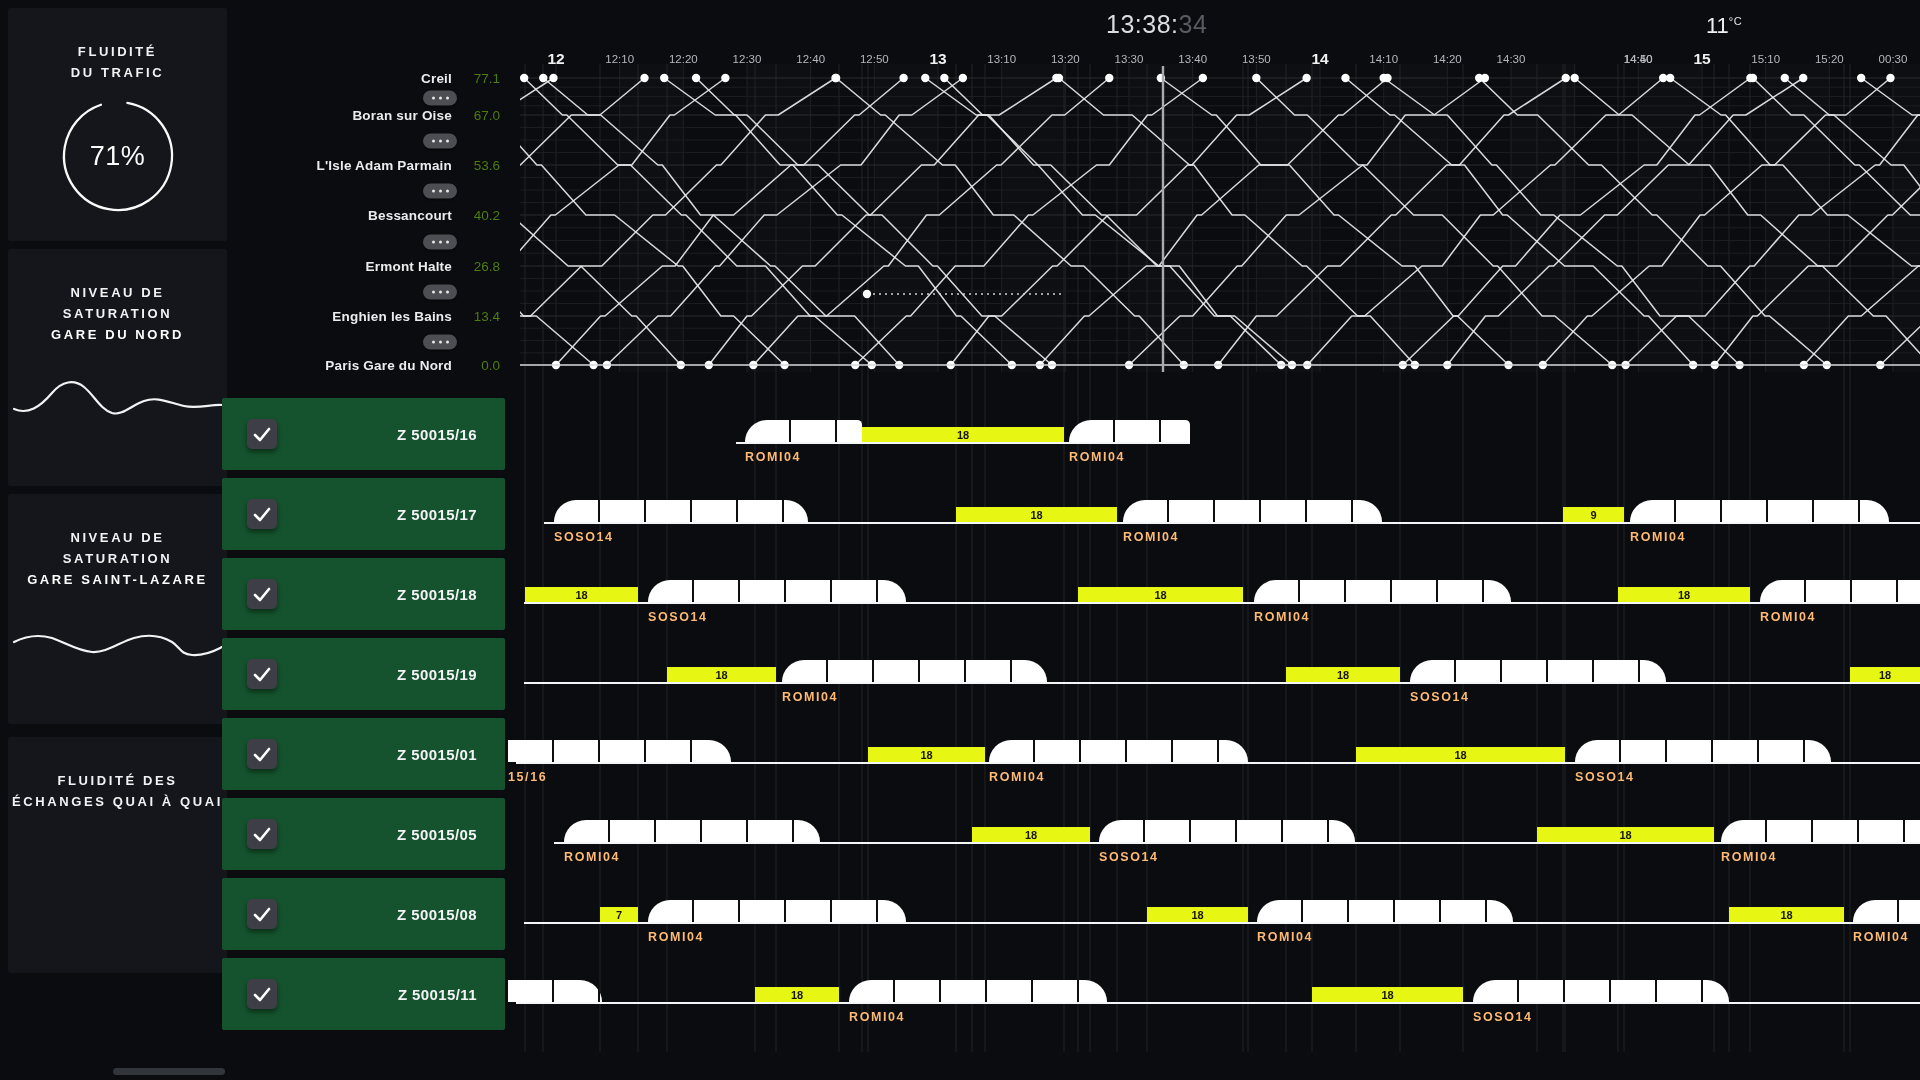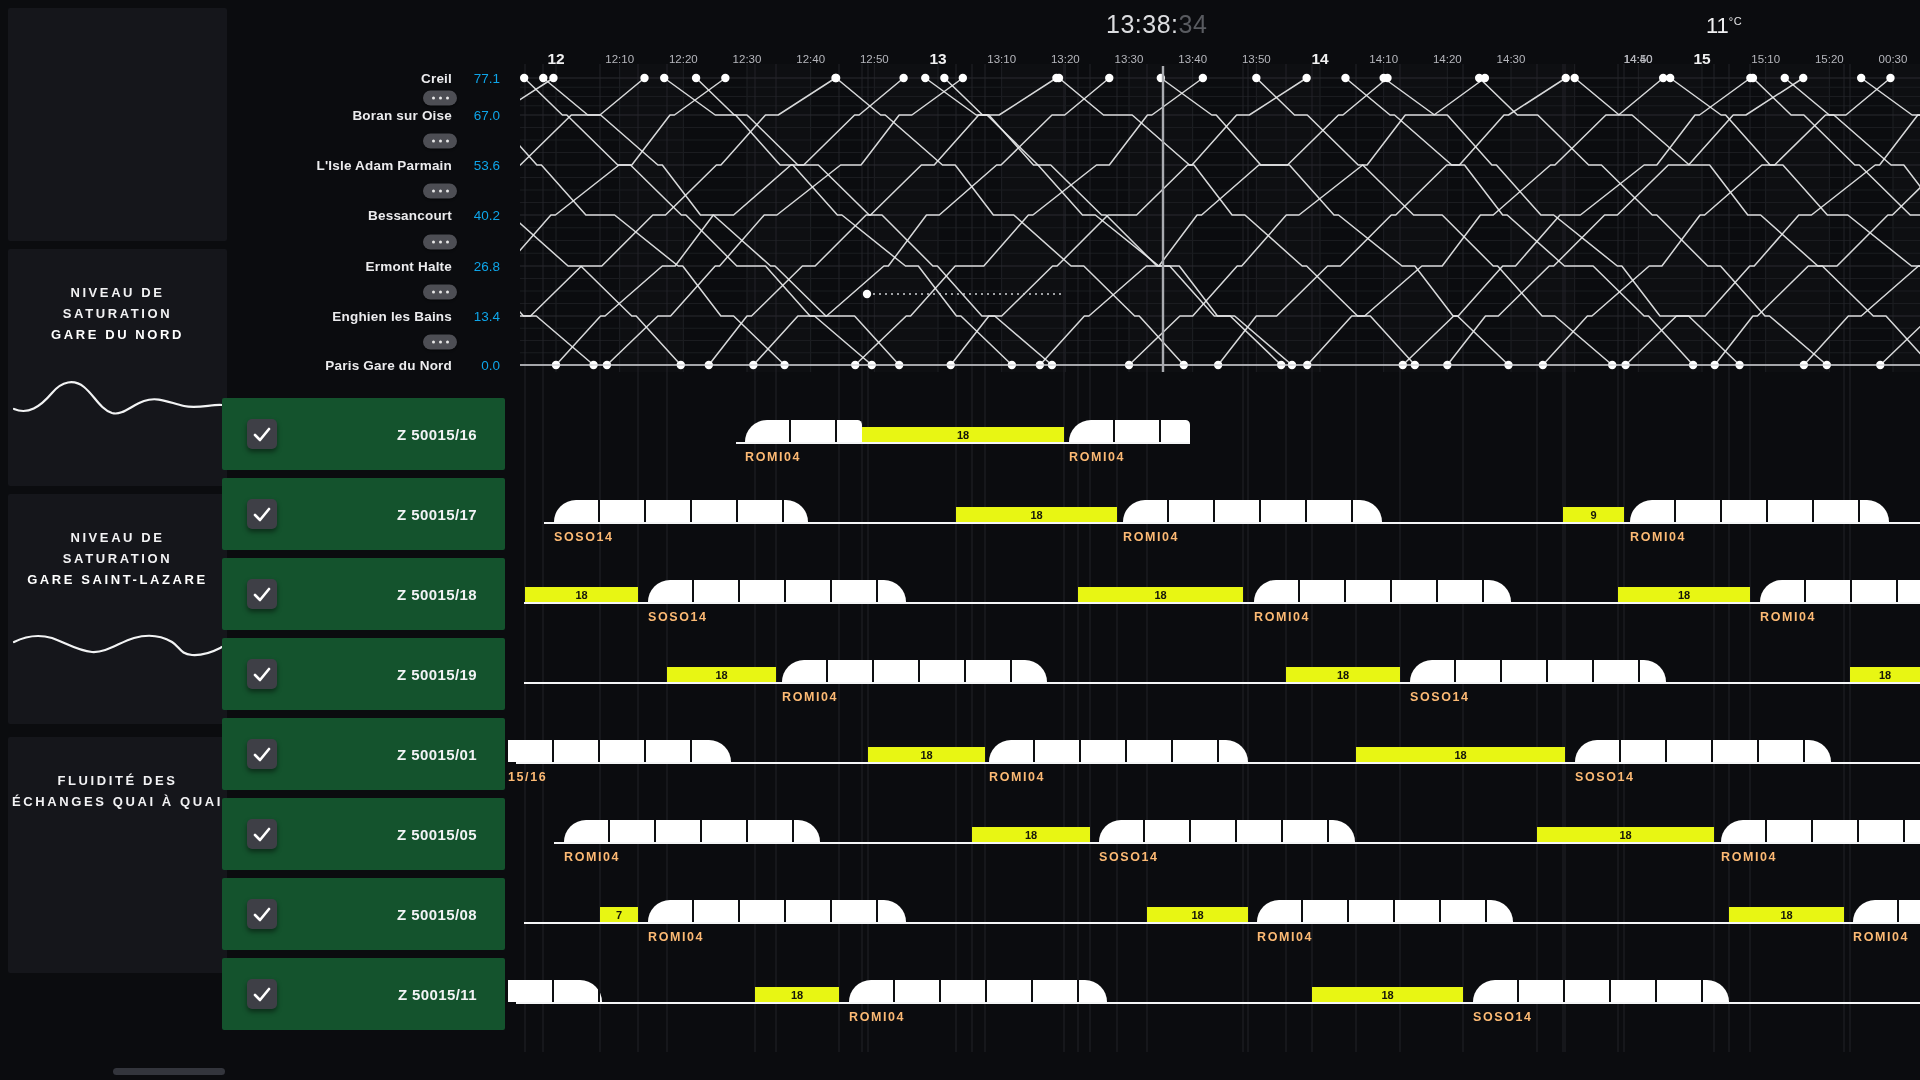--- a/index.html
+++ b/index.html
@@ -19,21 +19,21 @@
   
   .clock{position:absolute;left:1106px;top:10px;font-size:25px;color:#dcdde0;letter-spacing:.5px;}
   .clock .sec{color:#595b60;}
   .temp{position:absolute;left:1706px;top:13px;font-size:22px;color:#f0f0f2;}
   .temp sup{font-size:11px;color:#e4e4e6;letter-spacing:.5px;}
 
   
   .st-name{position:absolute;width:212px;text-align:right;transform:translateY(-50%);
            font-size:13.5px;font-weight:600;color:#ececee;letter-spacing:.2px;white-space:nowrap;}
   .st-val{position:absolute;width:44px;text-align:right;transform:translateY(-50%);
-          font-size:13.5px;color:#0ea5e9;}
+          font-size:13.5px;color:#4d7c0f;}
   .st-more{position:absolute;width:34px;height:15px;border-radius:8px;background:#4d4e54;
            transform:translate(-50%,-50%);display:flex;align-items:center;justify-content:center;gap:4px;
            box-shadow:0 1px 2px rgba(0,0,0,.6);cursor:pointer;}
   .st-more i{width:3px;height:3px;border-radius:50%;background:#e8e8e8;display:block;}
 
   
   .tick{position:absolute;transform:translate(-50%,-50%);top:59px;font-size:11.5px;color:#b6b7bd;white-space:nowrap;}
   .tick.hour{font-size:15.5px;font-weight:bold;color:#f0f0f1;}
 
   
@@ -266,20 +266,30 @@
       <circle cx="1803.8732" cy="365" r="4.2" fill="#ffffff"></circle>
       <circle cx="1880.2736" cy="365" r="4.2" fill="#ffffff"></circle>
       <line x1="520" y1="365" x2="1920" y2="365" stroke="#d4d6da" stroke-width="1.5"></line>
       <line x1="867" y1="294" x2="1065" y2="294" stroke="#cfd2d6" stroke-width="1.5" stroke-dasharray="2 4"></line>
       <circle cx="867" cy="294" r="4.2" fill="#ffffff"></circle>
       <rect x="1161.8" y="66" width="2.4" height="306" fill="#a9abb0"></rect>
     </svg>
 
   <aside>
     <div class="side-card" style="top:8px;height:233px;">
+      <div class="card-title">
+        <div>FLUIDITÉ</div>
+        <div>DU TRAFIC</div>
+      </div>
+      <div class="ring-wrap" style="top:82px;">
+        <svg width="132" height="132">
+          <circle cx="66" cy="66" r="54" fill="none" stroke="#fafafa" stroke-width="2.3" stroke-dasharray="312 28" transform="rotate(-80 66 66)" stroke-linecap="round"></circle>
+        </svg>
+        <div class="ring-value">71%</div>
+      </div>
     </div>
 
     <div class="side-card" style="top:249px;height:237px;">
       <div class="card-title">
         <div>NIVEAU DE</div>
         <div>SATURATION</div>
         <div class="card-sub">GARE DU NORD</div>
       </div>
       <svg class="wave-svg" style="top:108px;" width="219" height="80" viewBox="0 0 219 80">
         <path d="M6,52 C20,58 32,50 44,36 C54,24 66,22 76,30 C86,38 92,52 104,56 C114,59 124,48 136,44 C150,39 162,46 176,49 C190,52 204,47 214,48" fill="none" stroke="#f2f3f4" stroke-width="2.2" stroke-linecap="round"></path>

